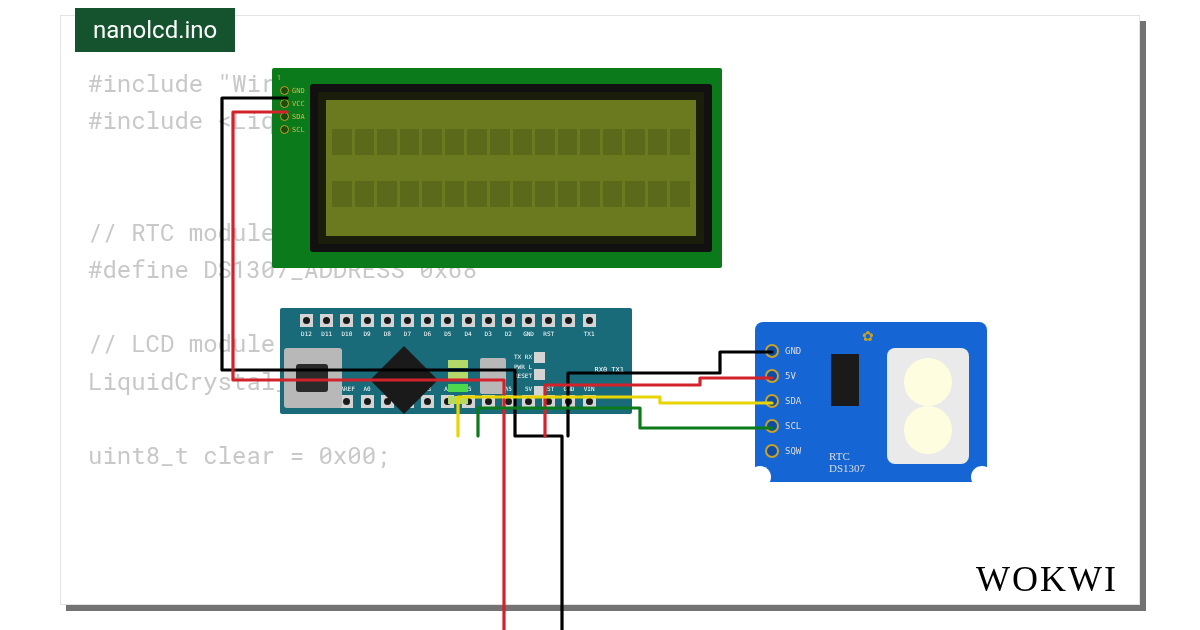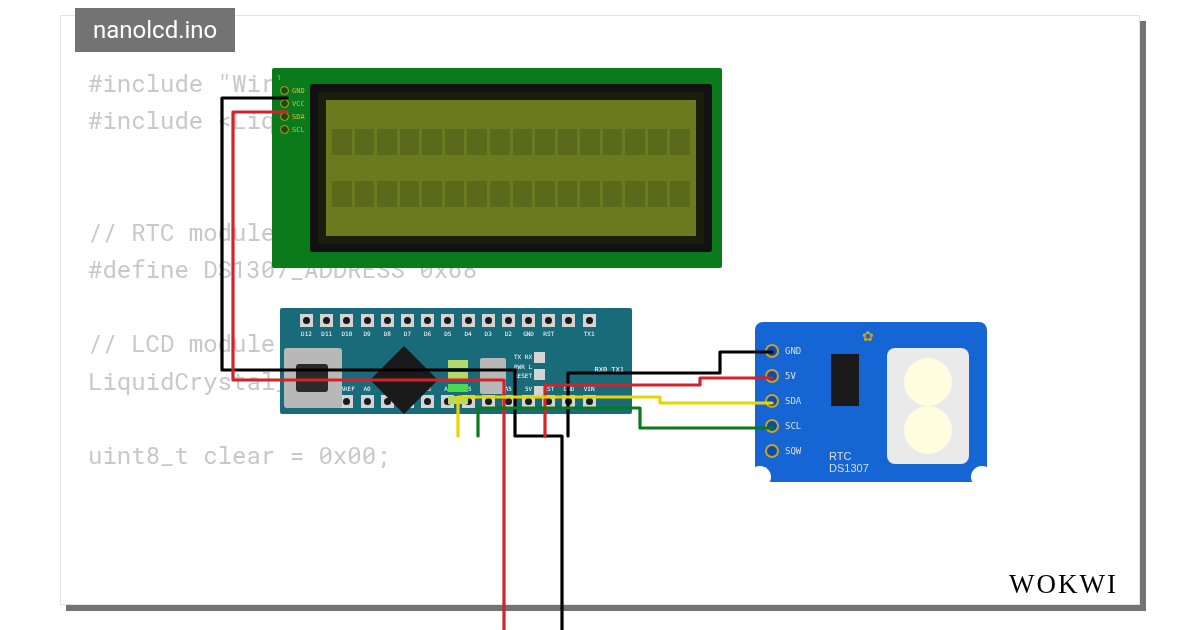--- a/index.html
+++ b/index.html
@@ -18,21 +18,21 @@
     width: 1080px;
     height: 590px;
     background: #fff;
     box-shadow: 6px 6px 0 rgba(0,0,0,0.55);
     border: 1px solid #e4e4e4;
   }
   .filename-tab {
     position: absolute;
     left: 75px;
     top: 8px;
-    background: #737373;
+    background: #14532d;
     color: #fff;
     font-size: 24px;
     padding: 8px 18px;
     font-family: -apple-system, "Segoe UI", Roboto, sans-serif;
     z-index: 10;
   }
   .code-area {
     position: absolute;
     left: 88px;
     top: 65px;
@@ -42,21 +42,21 @@
     font-size: 24px;
     line-height: 1.55;
     white-space: pre;
     z-index: 1;
   }
   .watermark {
     position: absolute;
     right: 82px;
     bottom: 30px;
     font-family: Georgia, "Times New Roman", serif;
-    font-size: 27px;
+    font-size: 36px;
     letter-spacing: 2px;
     font-weight: 500;
     color: #000;
     z-index: 20;
   }
 
   
   .lcd {
     position: absolute;
     left: 272px;
@@ -304,21 +304,21 @@
     border-radius: 50%;
   }
   .rtc-battery::before { left: 17px; top: 10px; }
   .rtc-battery::after { left: 17px; bottom: 10px; }
   .rtc-label {
     position: absolute;
     left: 74px;
     bottom: 8px;
     font-size: 11px;
     color: #ddd;
-    font-family: Liberation Sans, sans-serif;
+    font-family: Liberation Serif, serif;
     line-height: 1.1;
   }
   .rtc-flower {
     position: absolute;
     top: 6px;
     left: 50%;
     transform: translateX(-50%);
     width: 18px; height: 18px;
     color: #c9a227;
     font-size: 14px;

